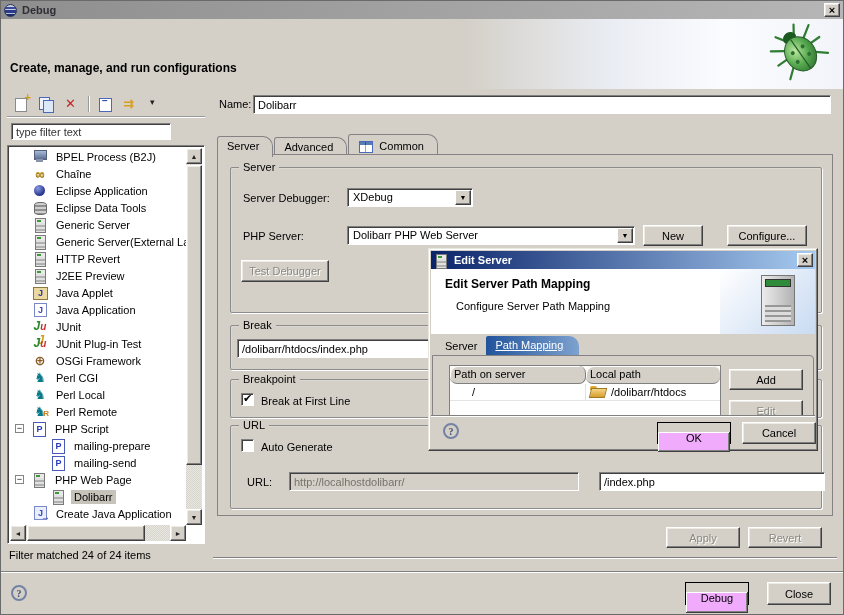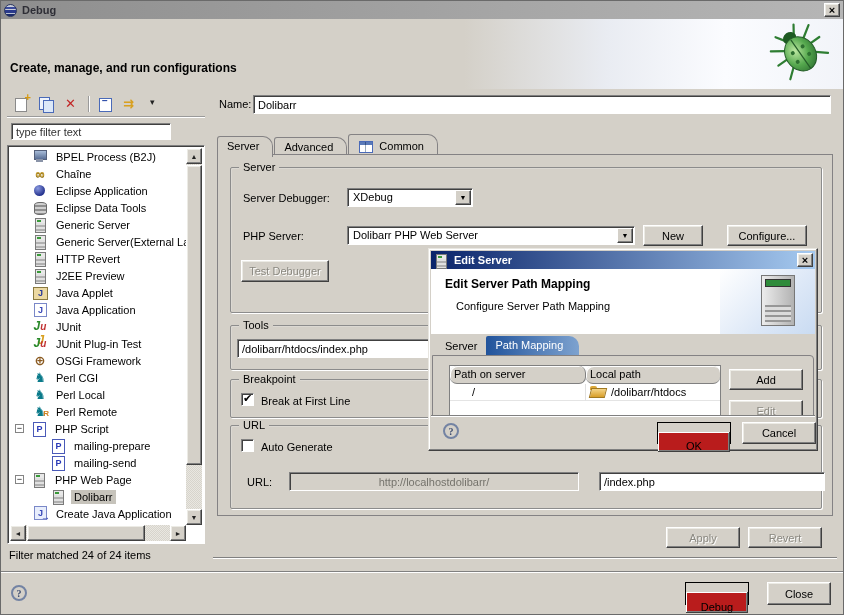--- a/index.html
+++ b/index.html
@@ -20,23 +20,23 @@
     box-shadow:inset -1px -1px 0 #808080, inset 1px 1px 0 #ecebe5;
   }
   .btn {
     display:flex; align-items:center; justify-content:center;
     font-size:11px; cursor:default; user-select:none;
   }
   .btn.disabled { color:#8a8880; text-shadow:1px 1px 0 #fff; }
   .btn.focusd { border:1px solid #000; padding:0; }
   .btn.focusd .inner {
     width:100%; height:100%;
-    background:#b91c1c;
+    background:#f0abfc;
     box-shadow:inset -1px -1px 0 #404040, inset 1px 1px 0 #fff, inset -2px -2px 0 #808080;
-    display:flex; align-items:flex-end; justify-content:center;margin-top:17px;
+    display:flex; align-items:flex-start; justify-content:center;margin-top:17px;
   }
   .etch { border-top:1px solid #808080; box-shadow:0 1px 0 #ffffff; height:0; }
 
   .group { position:absolute; border:1px solid #8c8c8c; border-radius:2px;
            box-shadow:1px 1px 0 #fff, inset 1px 1px 0 #ffffff33; }
   .group > .glabel { position:absolute; top:-7px; left:8px; background:#d4d0c8; padding:0 4px; }
 
   .cb { position:absolute; width:13px; height:13px; background:#fff;
         border:1px solid; border-color:#808080 #fff #fff #808080;
         box-shadow:inset 1px 1px 0 #404040; }
@@ -184,21 +184,21 @@
   .tower { position:absolute; right:20px; top:6px; width:34px; height:51px;
       background:linear-gradient(90deg,#ececec,#b2b2b2); border:1px solid #777; }
   .tower::before { content:""; position:absolute; left:3px; top:3px; width:24px; height:6px;
       background:#2e8b3a; border:1px solid #333; }
   .tower::after { content:""; position:absolute; left:3px; right:3px; bottom:3px; height:17px;
       background:repeating-linear-gradient(180deg,#979797 0 2px,#dcdcdc 2px 5px); }
   .dlg-tabs { position:absolute; left:3px; top:85px; right:3px; height:21px;
       display:flex; align-items:flex-end; padding-left:4px; }
   .dtab { padding:3px 9px; position:relative; z-index:2; }
   .dtab.active { background:linear-gradient(90deg,#21539b,#7da2cf); color:#fff;
-      border-radius:2px 10px 0 0; padding:3px 16px 4px 9px; }
+      border-radius:2px 10px 0 0; text-decoration:underline; padding:3px 16px 4px 9px; }
   .dlg-body { position:absolute; left:3px; right:3px; top:106px; height:62px;
       border:1px solid #848284; border-radius:0 4px 0 0; overflow:hidden; background:#d4d0c8; }
   .ptable { position:absolute; left:16px; top:9px; width:272px; height:60px;
       border:1px solid #808080; background:#fff; }
   .ptr { display:flex; }
   .pth { height:18px; background:#d4d0c8; border-right:1px solid #808080; border-bottom:1px solid #808080;
       box-shadow:inset 1px 1px 0 #fff; padding:2px 4px;border-radius:7px; }
   .ptd { height:17px; border-right:1px solid #e0e0e0; border-bottom:1px solid #e4e4e4;
       display:flex; align-items:center; }
   .dlg-footer { position:absolute; left:2px; right:2px; bottom:2px; height:33px; background:#d4d0c8;
@@ -404,36 +404,36 @@
         </div>
       <div class="btn raised" style="position:absolute; left:496px; top:57px; width:80px; height:21px;">
           <span>Configure...</span>
         </div>
       <div class="btn raised disabled" style="position:absolute; left:10px; top:92px; width:88px; height:22px;">
           <span>Test Debugger</span>
         </div>
     </div>
 
     <div class="group" style="left:12px; top:170px; width:592px; height:45px;">
-      <span class="glabel">Tools</span>
+      <span class="glabel">Break</span>
       <input class="tfield" style="left: 6px; top: 13px; width: 578px;" value="/dolibarr/htdocs/index.php">
     </div>
 
     <div class="group" style="left:12px; top:224px; width:592px; height:39px;">
       <span class="glabel">Breakpoint</span>
       <span class="cb checked" style="left:10px; top:13px;"></span>
       <span class="lbl" style="left:30px; top:15px;">Break at First Line</span>
     </div>
 
     <div class="group" style="left:12px; top:270px; width:592px; height:84px;">
       <span class="glabel">URL</span>
       <span class="cb" style="left:10px; top:13px;"></span>
       <span class="lbl" style="left:30px; top:15px;">Auto Generate</span>
       <span class="lbl" style="left:16px; top:50px;">URL:</span>
-      <input class="tfield gray" style="left: 58px; top: 46px; width: 290px; text-align: center;" value="http://localhostdolibarr/">
+      <input class="tfield gray" style="left: 58px; top: 46px; width: 290px;" value="http://localhostdolibarr/">
       <input class="tfield" style="left: 368px; top: 46px; width: 226px;" value="/index.php">
     </div>
   </div>
 
   <div class="btn raised disabled" style="position:absolute; left:453px; top:438px; width:74px; height:21px;">
       <span>Apply</span>
     </div>
   <div class="btn raised disabled" style="position:absolute; left:535px; top:438px; width:74px; height:21px;">
       <span>Revert</span>
     </div>

